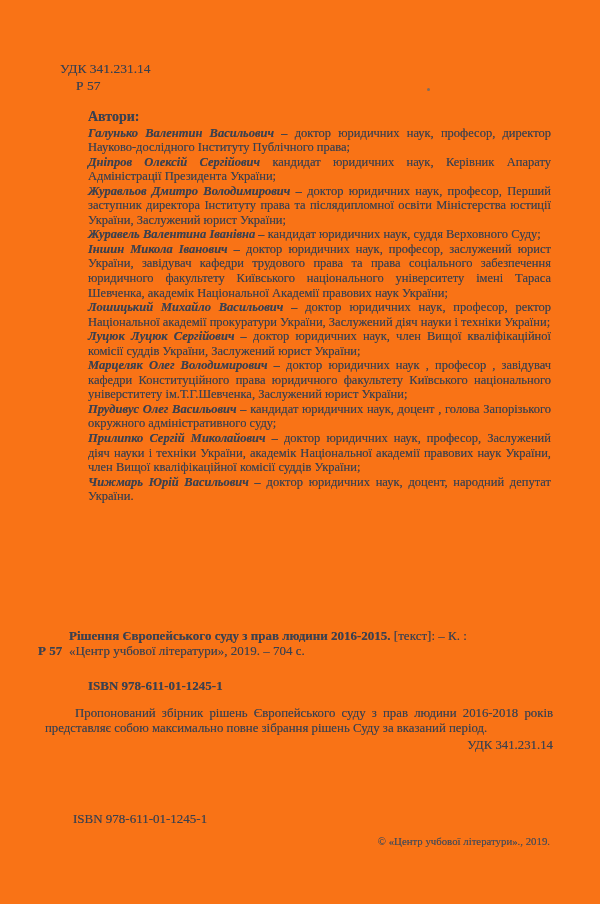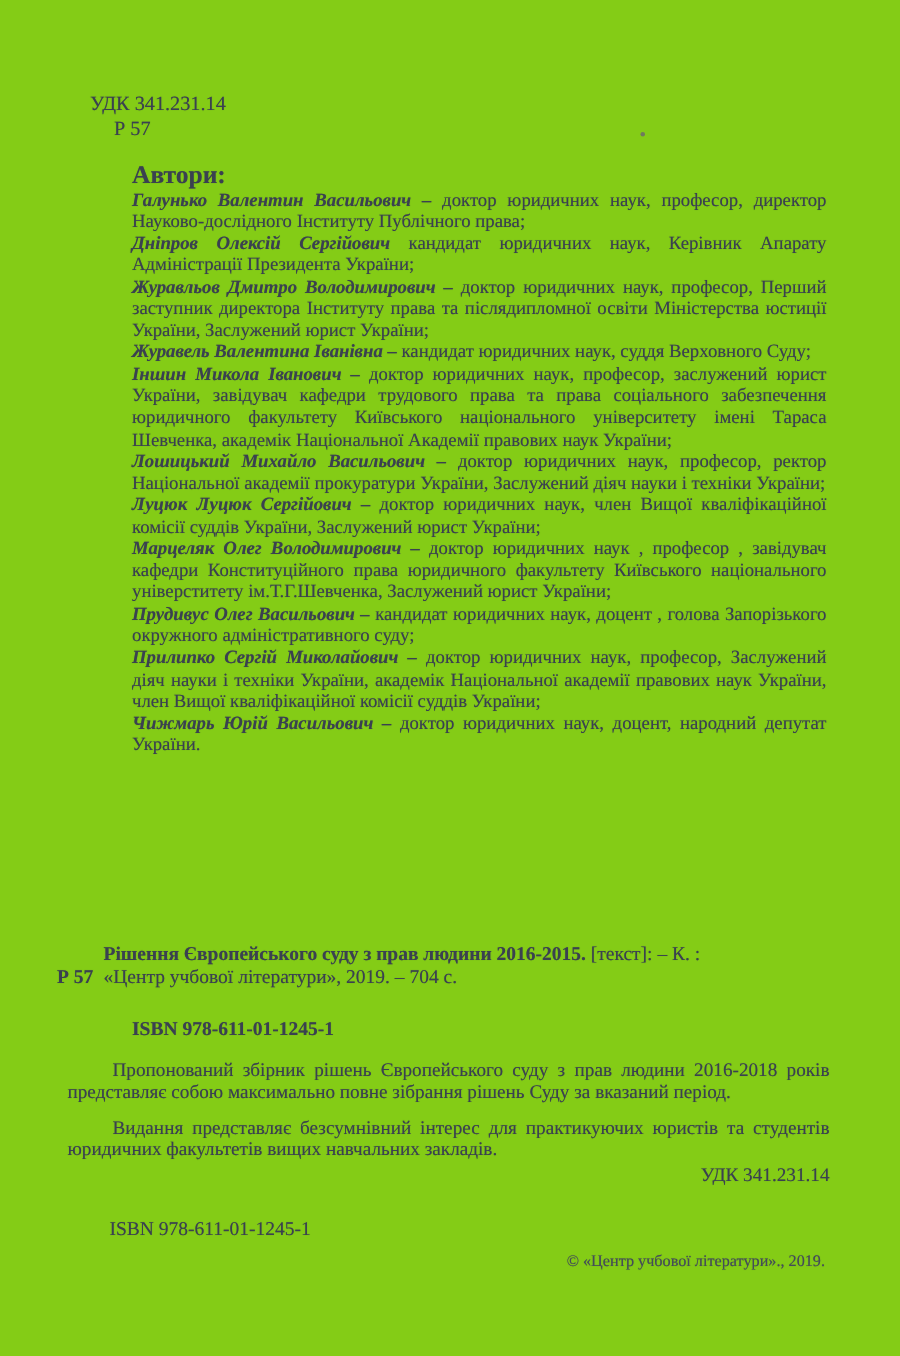--- a/index.html
+++ b/index.html
@@ -1,32 +1,32 @@
 <!DOCTYPE html>
 <html lang="uk"><head>
 <meta charset="utf-8">
 <style>
   html,body{margin:0;padding:0;background:#e9e9e9;}
   .page{
     position:relative;
     width:600px;height:904px;
     margin:0 auto;
-    background:#84cc16;
+    background:#f97316;
     font-family:"Liberation Serif","DejaVu Serif",serif;
     color:#3a4150;
     overflow:hidden;
     text-shadow:0 0 .5px rgba(58,65,80,.55);
   }
   
   .udc-top{position:absolute;left:60px;top:60px;font-size:13.5px;line-height:17px;}
   .udc-top .code{padding-left:16px;}
   .speck{position:absolute;left:427px;top:88px;width:3px;height:3px;border-radius:50%;background:#6b6b6b;opacity:.85;}
   
   .authors{position:absolute;left:88px;top:110px;width:463px;font-size:12.5px;line-height:14.55px;text-align:justify;}
-  .authors h2{margin:0 0 1px 0;font-size:17px;line-height:14.55px;font-weight:bold;}
+  .authors h2{margin:0 0 1px 0;font-size:14px;line-height:14.55px;font-weight:bold;}
   .authors p{margin:0;}
   .an{font-weight:bold;font-style:italic;}
   
   .bib{position:absolute;left:45px;top:628px;width:508px;font-size:13px;line-height:15px;}
   .bib-title{position:relative;margin:0 0 0 24px;text-align:justify;}
   .bib-title b{font-weight:bold;}
   .bib-code{position:absolute;left:-31px;top:15px;font-weight:bold;}
   .bib-isbn{margin:20px 0 0 43px;font-weight:bold;}
   .ann p{margin:13px 0 0 0;text-indent:30px;text-align:justify;line-height:14.8px;font-size:12.8px;}
   .ann p + p{margin-top:9px;}
@@ -62,21 +62,20 @@
     <p><b class="an">Чижмарь Юрій Васильович –</b><span> доктор юридичних наук, доцент, народний депутат України.</span></p>
   </div>
 
   <div class="bib">
     <p class="bib-title"><span class="bib-code">Р 57</span><b>Рішення Європейського суду з прав людини 2016-2015.</b><span> [текст]: – К. :</span><br><span>«Центр учбової літератури», 2019. – 704 с.</span></p>
 
     <p class="bib-isbn">ISBN 978-611-01-1245-1</p>
 
     <div class="ann">
       <p>Пропонований збірник рішень Європейського суду з прав людини 2016-2018 років представляє собою максимально повне зібрання рішень Суду за вказаний період.</p>
-      <p>Видання представляє безсумнівний інтерес для практикуючих юристів та студентів юридичних факультетів вищих навчальних закладів.</p>
     </div>
 
     <div class="udc-right">УДК 341.231.14</div>
   </div>
 
   <div class="footer-isbn">ISBN 978-611-01-1245-1</div>
   <div class="footer-copy">© «Центр учбової літератури»., 2019.</div>
 
 </div>
 

